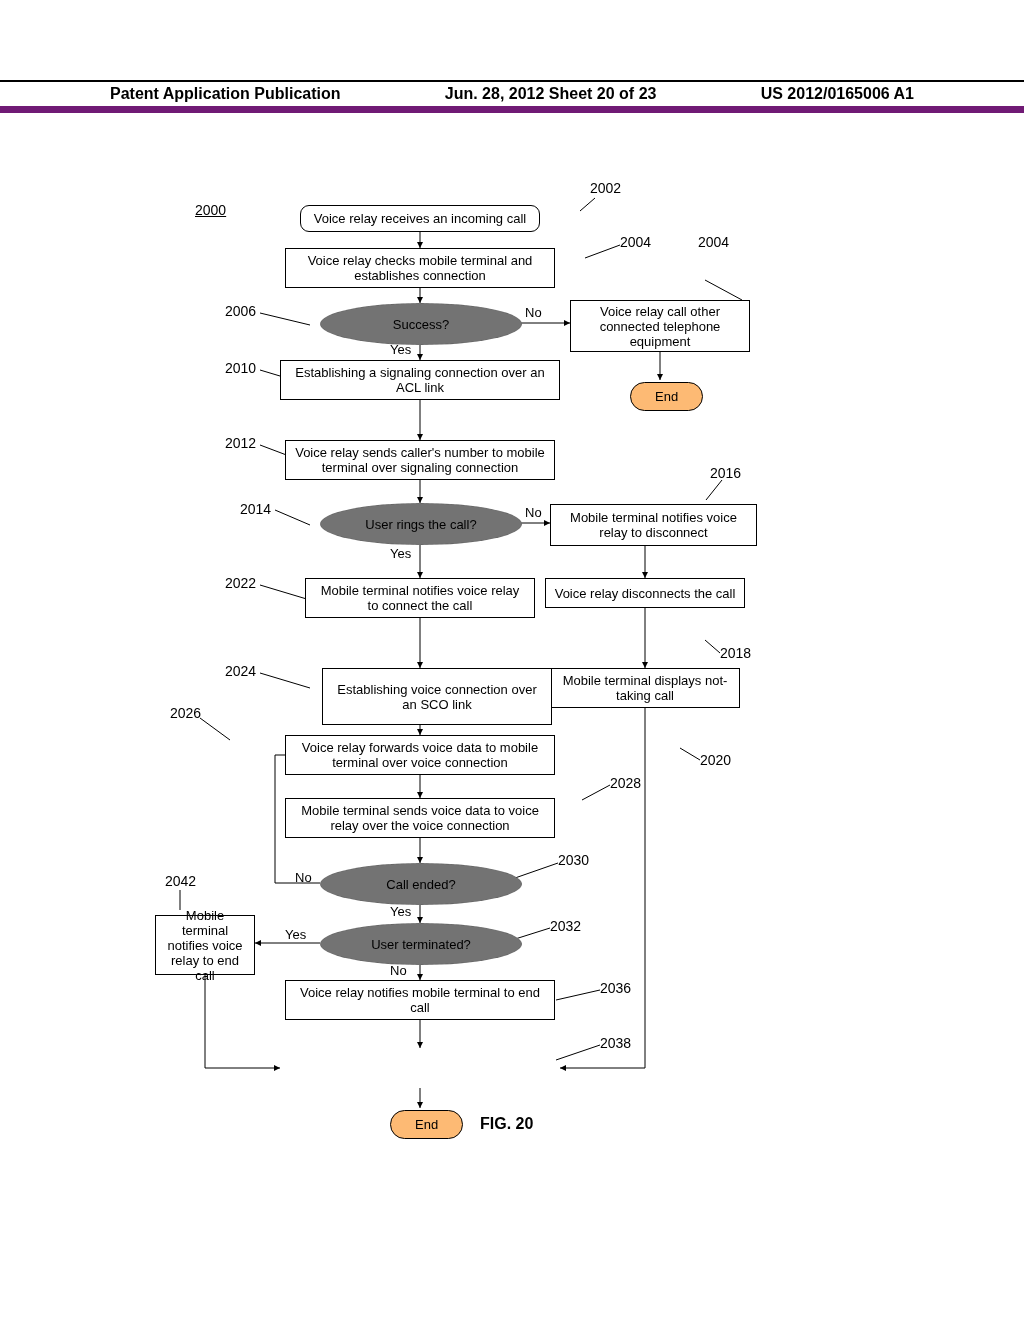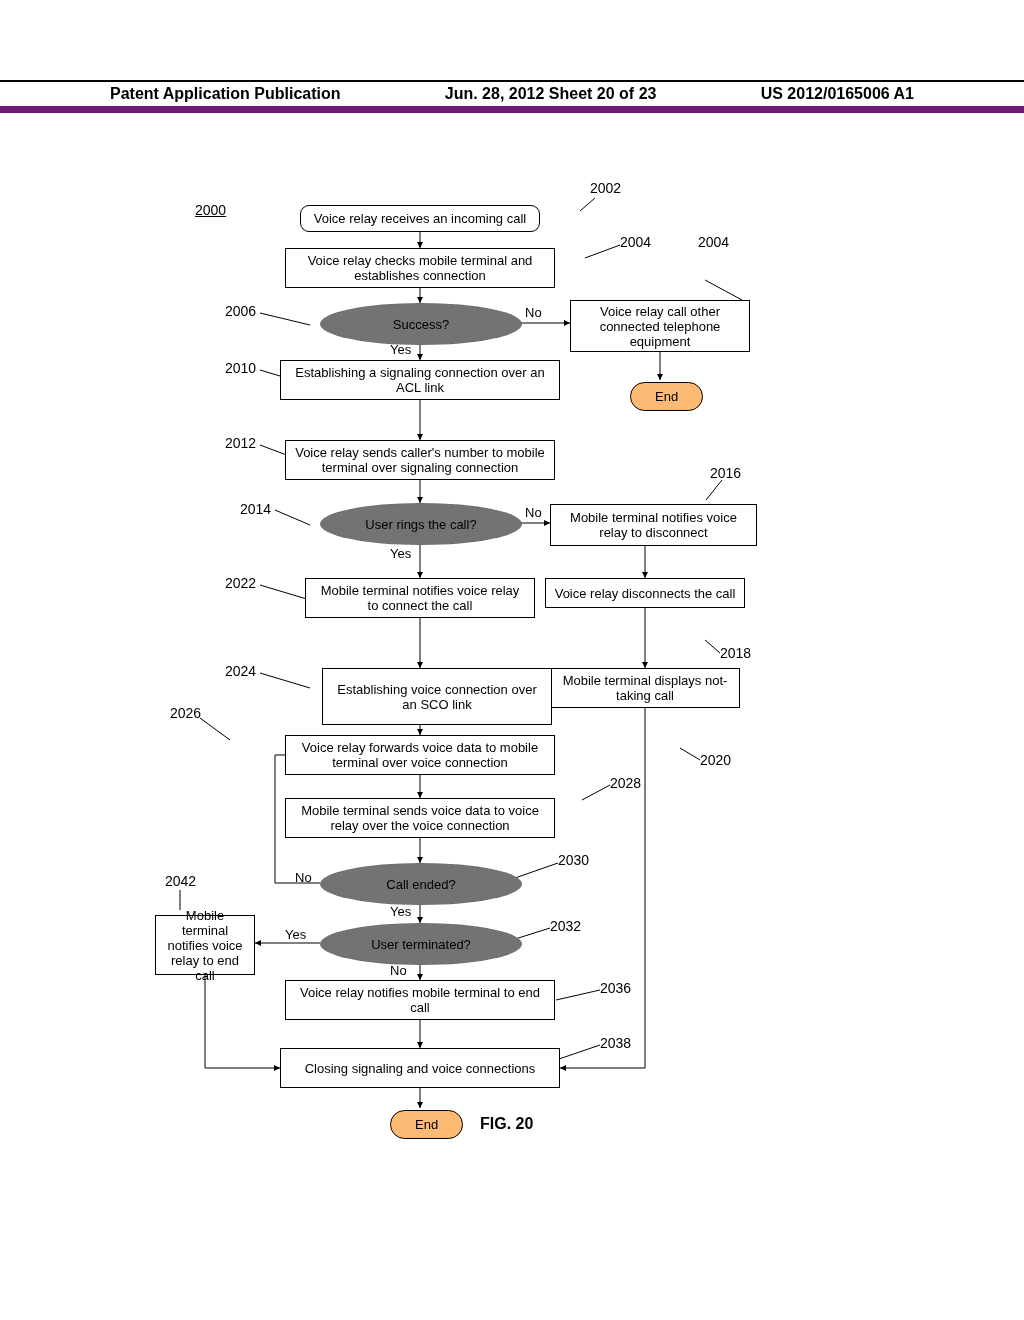--- a/index.html
+++ b/index.html
@@ -216,21 +216,20 @@
     <div class="box" style="left:395px; top:388px; width:200px; height:30px;">Voice relay disconnects the call</div>
     <div class="box" style="left:400px; top:478px; width:190px; height:40px;">Mobile terminal displays not-taking call</div>
     <div class="box" style="left:155px; top:388px; width:230px; height:40px;">Mobile terminal notifies voice relay to connect the call</div>
     <div class="box" style="left:155px; top:478px; width:230px; height:57px;margin-left:17px;">Establishing voice connection over an SCO link</div>
     <div class="box" style="left:135px; top:545px; width:270px; height:40px;">Voice relay forwards voice data to mobile terminal over voice connection</div>
     <div class="box" style="left:135px; top:608px; width:270px; height:40px;">Mobile terminal sends voice data to voice relay over the voice connection</div>
     <div class="diamond" style="left:170px; top:673px;">Call ended?</div>
     <div class="diamond" style="left:170px; top:733px;">User terminated?</div>
     <div class="box" style="left:135px; top:790px; width:270px; height:40px;">Voice relay notifies mobile terminal to end call</div>
     <div class="box" style="left:5px; top:725px; width:100px; height:60px;">Mobile terminal notifies voice relay to end call</div>
-    <div class="box" style="left:130px; top:858px; width:280px; height:40px;">Closing signaling and voice connections</div>
     <div class="terminator" style="left:240px; top:920px;">End</div>
 
     <div class="label" style="left:375px; top:115px;">No</div>
     <div class="label" style="left:240px; top:152px;">Yes</div>
     <div class="label" style="left:375px; top:315px;">No</div>
     <div class="label" style="left:240px; top:356px;">Yes</div>
     <div class="label" style="left:145px; top:680px;">No</div>
     <div class="label" style="left:240px; top:714px;">Yes</div>
     <div class="label" style="left:135px; top:737px;">Yes</div>
     <div class="label" style="left:240px; top:773px;">No</div>

